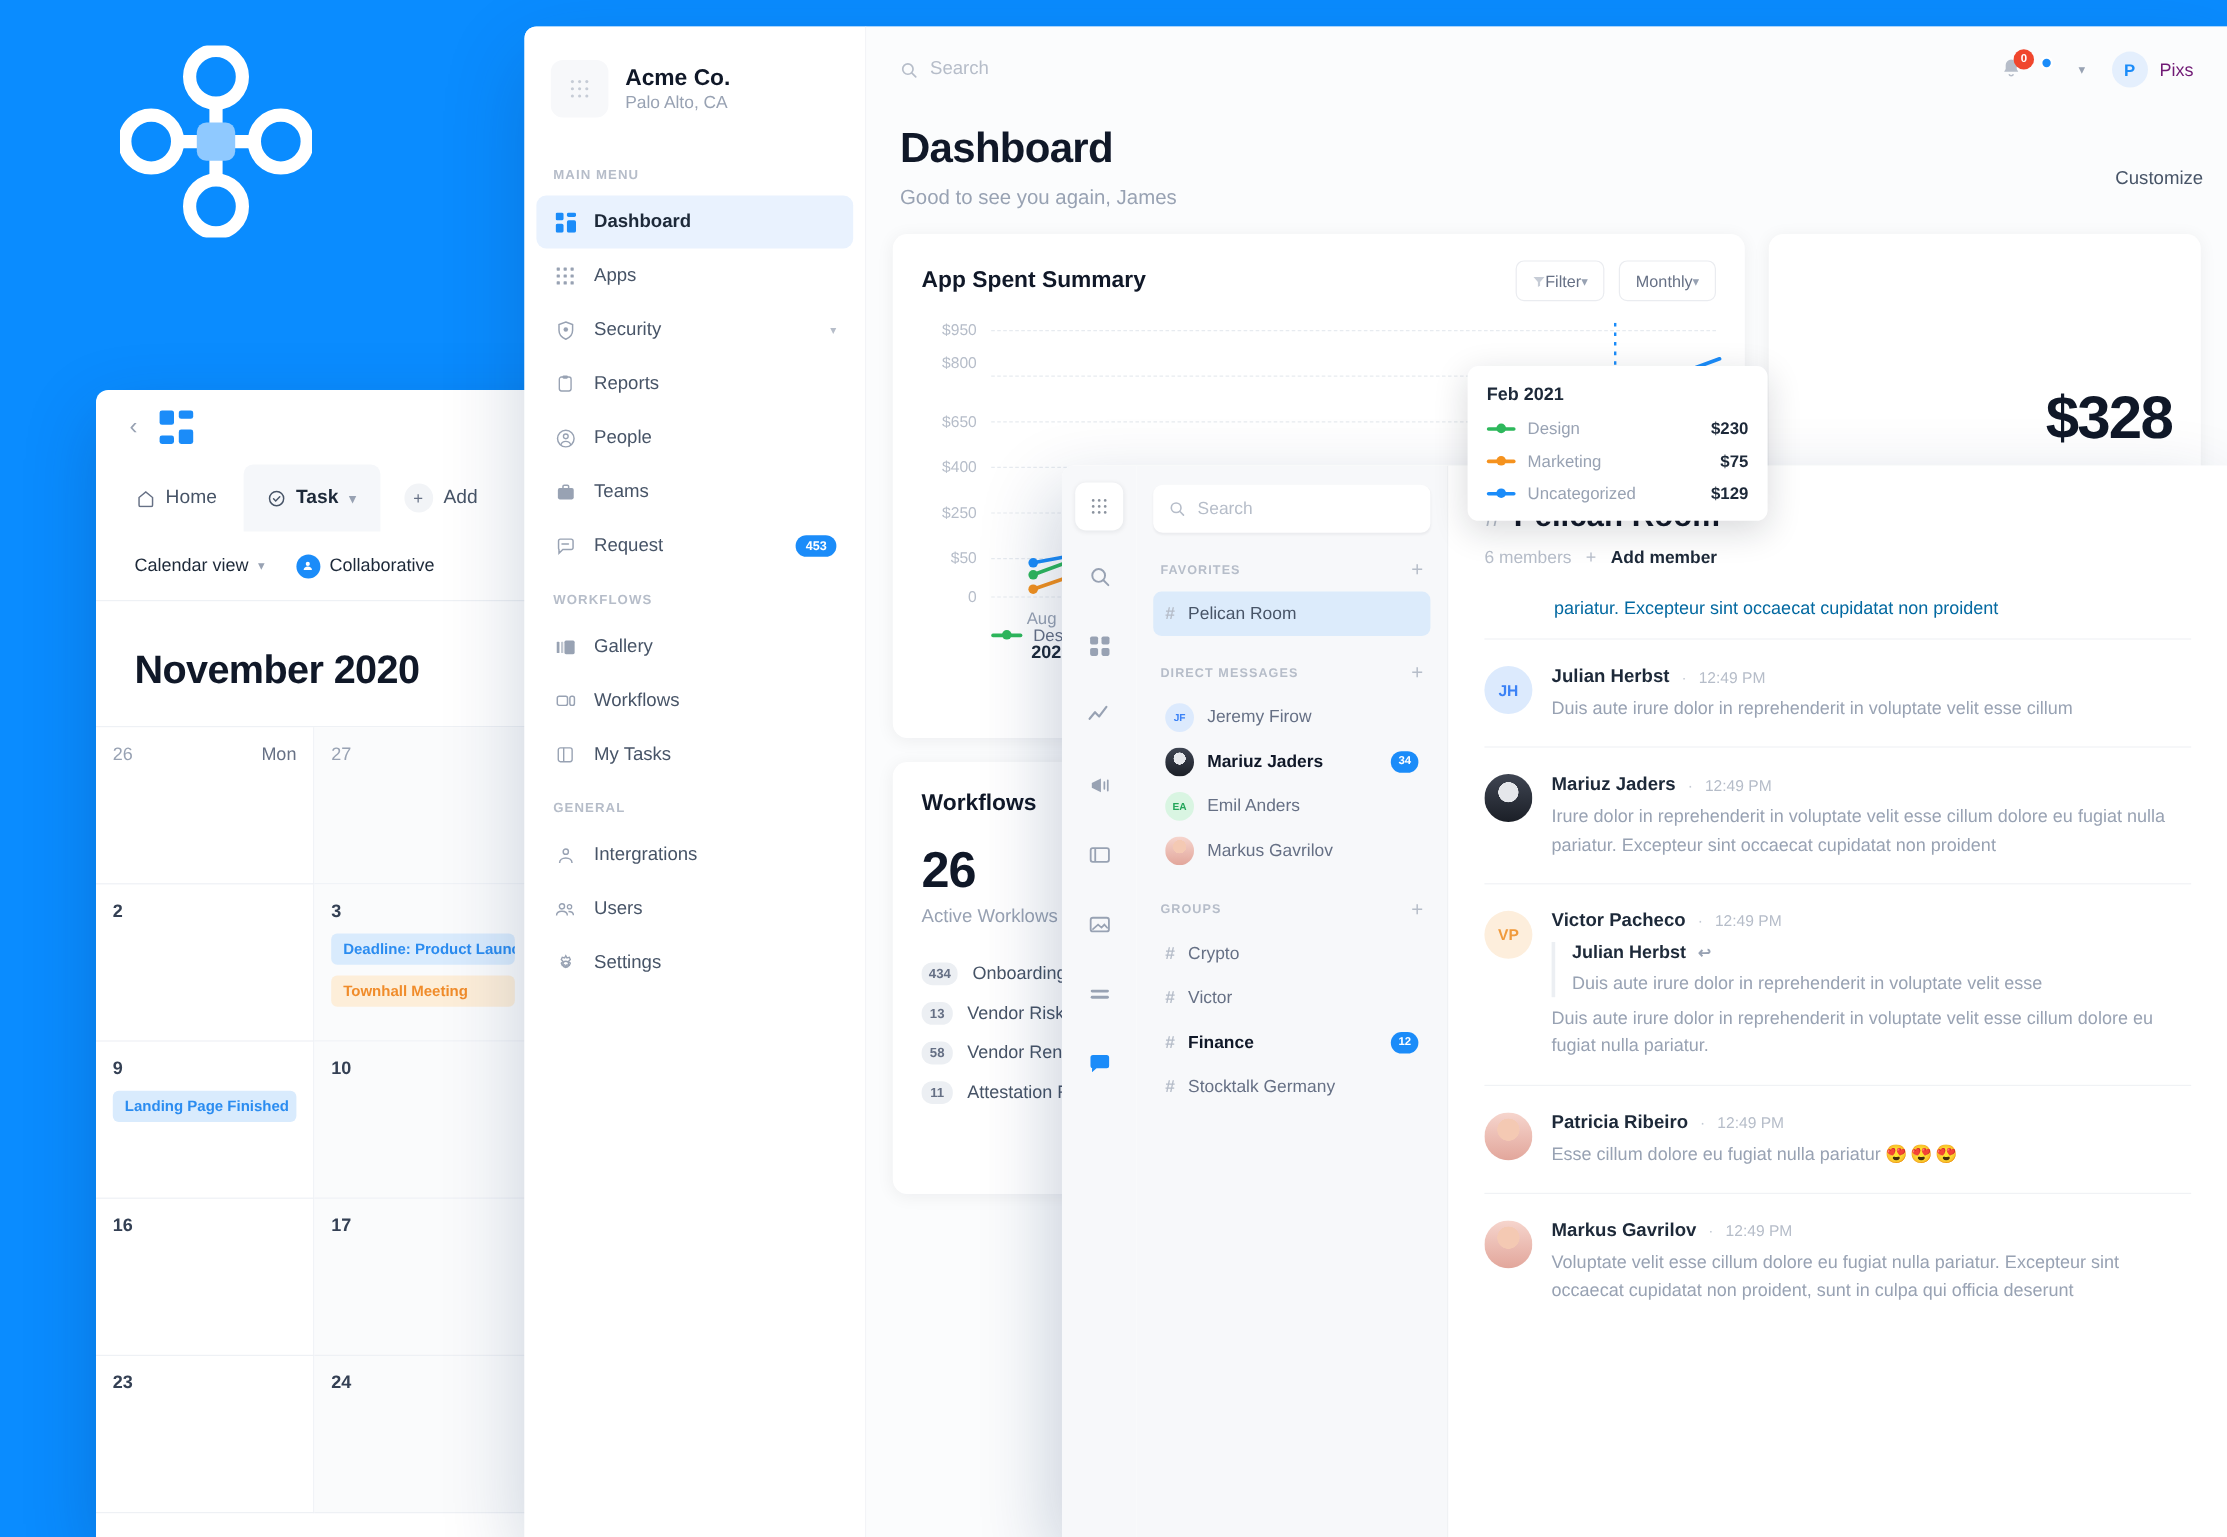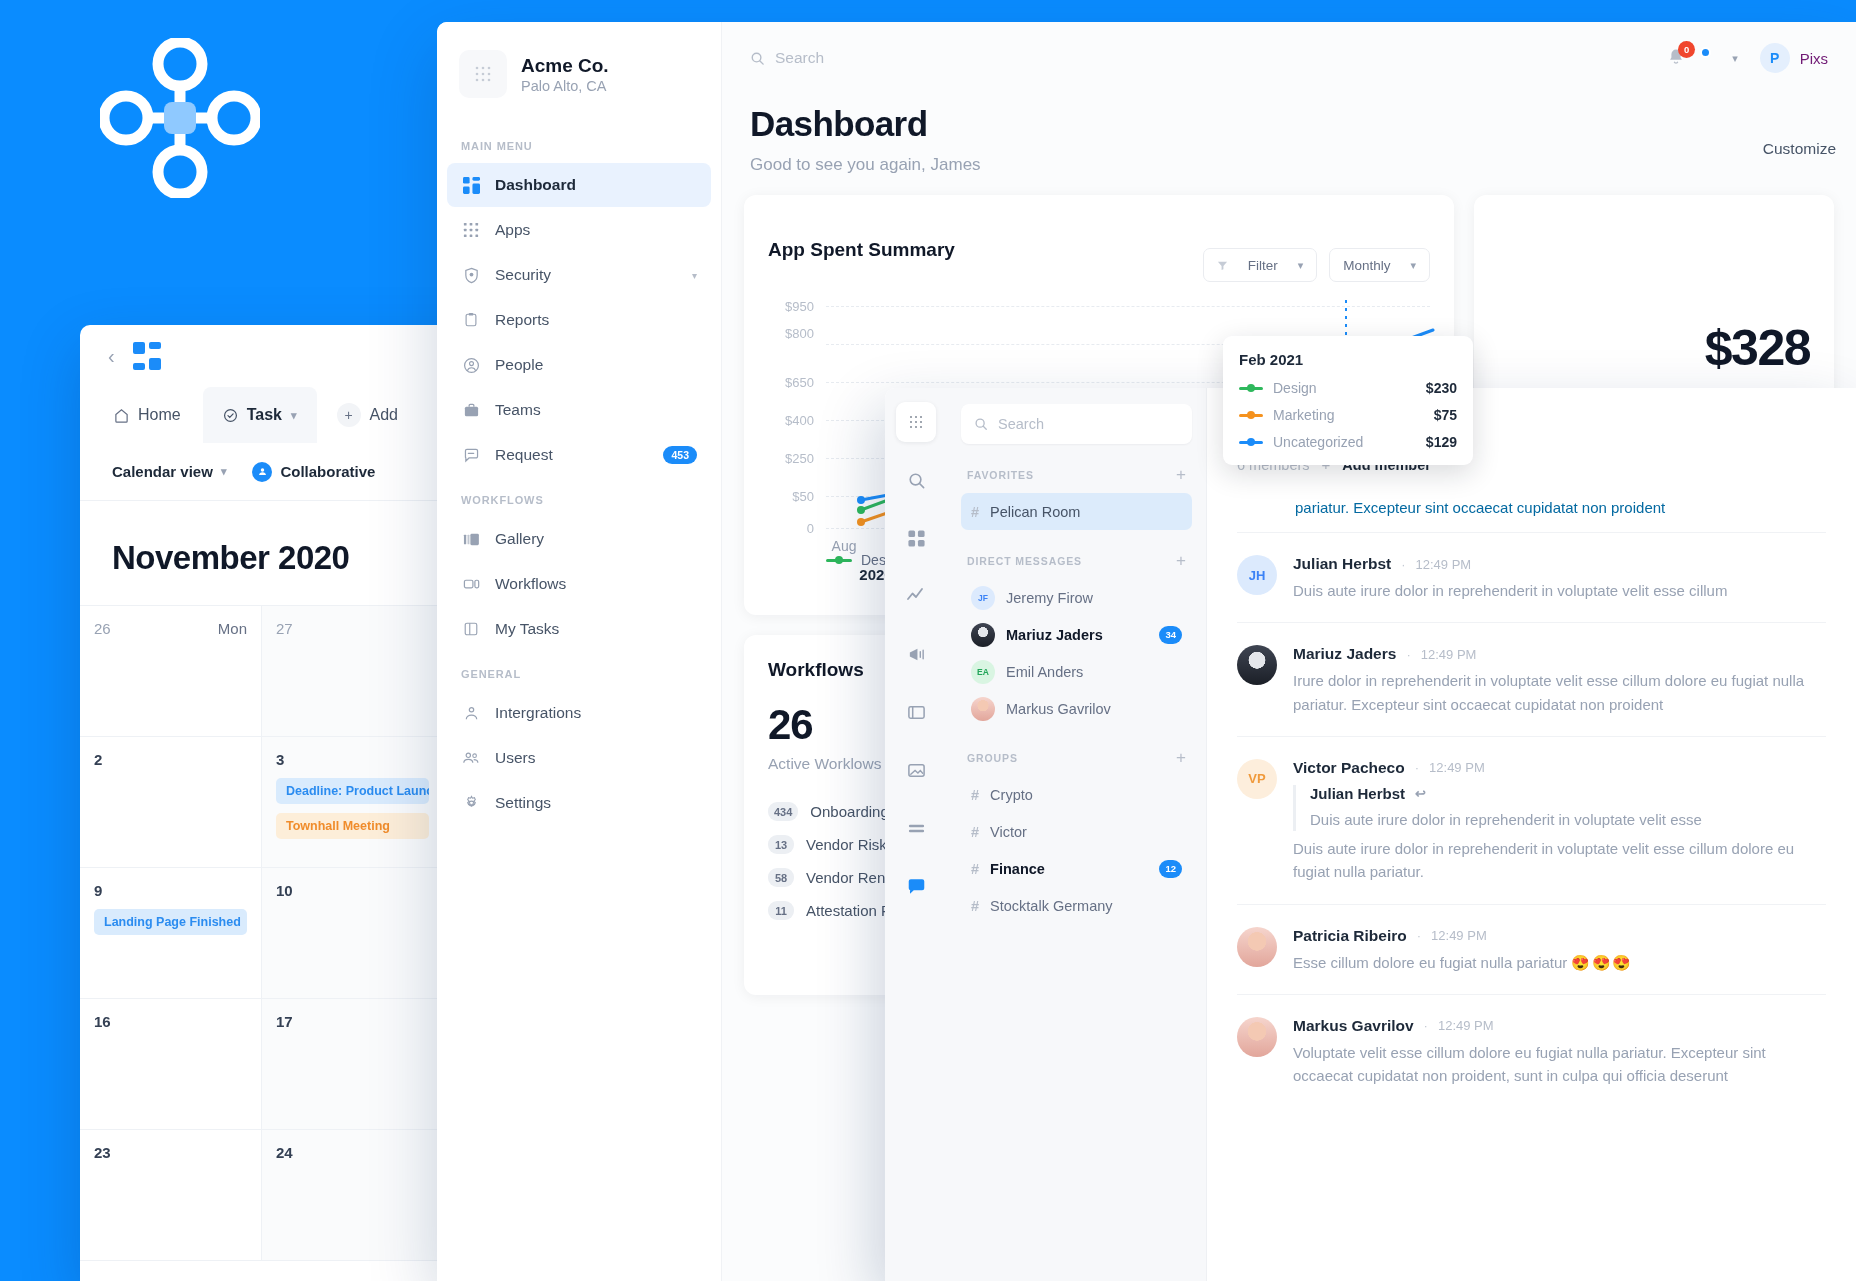--- a/index.html
+++ b/index.html
@@ -34,21 +34,21 @@
   .cal-tabs { height: 56px; display: flex; align-items: stretch; padding: 0 14px; gap: 2px; }
   .cal-tab { display: flex; align-items: center; gap: 9px; padding: 0 20px; font-size: 16px; color: #475467; border-radius: 8px 8px 0 0; }
   .cal-tab.active { background: #f5f7fa; color: #1d2939; font-weight: 600; }
   .cal-tab .cv { color: #98a2b3; font-size: 11px; }
   .cal-addtab { display: flex; align-items: center; gap: 9px; padding: 0 18px; font-size: 16px; color: #475467; }
   .cal-addtab .plus { width: 24px; height: 24px; border-radius: 50%; background: #f2f4f7; color: #667085;
     display: flex; align-items: center; justify-content: center; font-size: 14px; }
 
   .cal-toolbar { height: 58px; display: flex; align-items: center; padding: 0 32px; gap: 26px;
     border-bottom: 1px solid #eef1f5; }
-  .cal-toolbtn { display: flex; align-items: center; gap: 8px; font-size: 15px; color: #1d2939; font-weight: 700; }
+  .cal-toolbtn { display: flex; align-items: center; gap: 8px; font-size: 15px; color: #1d2939; font-weight: 400; }
   .cal-toolbtn .cv { color: #98a2b3; font-size: 11px; }
   .collab-dot { width: 20px; height: 20px; border-radius: 50%; background: #1b8cf9; display: flex;
     align-items: center; justify-content: center; }
   .collab-dot svg { display: block; }
 
   .cal-month { font-size: 33px; font-weight: 700; color: #101828; padding: 38px 32px 28px 32px; letter-spacing: -.5px; }
 
   .cal-grid { display: grid; grid-template-columns: repeat(5, 182px); border-top: 1px solid #eef1f5; }
   .cal-cell { height: 131px; border-right: 1px solid #eef1f5; border-bottom: 1px solid #eef1f5;
     padding: 14px 14px 0 14px; position: relative; }
@@ -116,22 +116,22 @@
   .customize { position: absolute; right: 20px; top: 46px; font-size: 15.5px; color: #475467; }
 
   .cards { display: flex; gap: 20px; padding: 0 22px; }
   .card { background: #fff; border-radius: 12px; box-shadow: 0 2px 14px rgba(16,24,40,.06); }
 
   
   .card-chart { width: 795px; height: 420px; padding: 22px 24px 16px 24px; position: relative; }
   .card-head { display: flex; align-items: center; }
   .card-title { font-size: 19px; font-weight: 700; color: #101828; }
   .card-ctrls { margin-left: auto; display: flex; gap: 12px; }
-  .ctrl { display: flex; align-items: center; gap: 20px; height: 33px; padding: 16px 13px;
-    border: 1px solid #eaecf0; border-radius: 7px; font-size: 13.5px; color: #667085; background: #fff; margin-top: 31px; }
+  .ctrl { display: flex; align-items: center; gap: 0; height: 33px; padding: 16px 13px;
+    border: 1px solid #eaecf0; border-radius: 7px; font-size: 13.5px; color: #667085; background: #fff; }
   .chart-area { position: relative; margin-top: 18px; height: 270px; }
   .y-axis { position: absolute; left: 0; top: 0; width: 56px; height: 232px; }
   .y-tick { position: absolute; right: 10px; transform: translateY(-50%); font-size: 13px; color: #b6bdc9; white-space: nowrap; }
   .plot { position: absolute; left: 58px; right: 0; top: 0; height: 232px; }
   .gridline { position: absolute; left: 0; right: 0; height: 0; border-top: 1px dashed #e7ebf0; }
   .x-axis { position: absolute; left: 58px; right: 0; top: 238px; height: 56px; }
   .x-tick { position: absolute; transform: translateX(-50%); font-size: 14px; color: #98a2b3; }
   .x-year { position: absolute; top: 28px; transform: translateX(-50%); font-size: 15px; font-weight: 700; color: #1d2939; }
   .legend { position: absolute; left: 58px; bottom: 2px; display: flex; gap: 26px; align-items: center; }
   .lg { display: flex; align-items: center; gap: 9px; font-size: 14px; color: #667085; }
@@ -640,21 +640,21 @@
                   <circle cx="122" cy="184" r="4" fill="#1b8cf9"></circle>
                 <circle cx="35" cy="210" r="4" fill="#2eb85c"></circle>
                   <circle cx="122" cy="178" r="4" fill="#2eb85c"></circle>
                 <circle cx="35" cy="222" r="4" fill="#f5921e"></circle>
                   <circle cx="122" cy="192" r="4" fill="#f5921e"></circle>
                 <circle cx="520" cy="62" r="7" fill="#fff" stroke="#1b8cf9" stroke-width="3"></circle>
                 <circle cx="520" cy="160" r="7" fill="#fff" stroke="#2eb85c" stroke-width="3"></circle>
               </svg>
             </div>
             <div class="x-axis">
-              <span class="x-tick" style="left:18px">Aug</span>
+              <span class="x-tick" style="left:42px">Aug</span>
               <span class="x-tick" style="left:122px">Sep</span>
               <span class="x-year" style="left:50px">2020</span>
             </div>
             <div class="legend">
               <span class="lg">
                 <span class="bar" style="background:#2eb85c"></span>
                 <span>Design</span>
               </span>
               <span class="lg">
                 <span class="bar" style="background:#f5921e"></span>

